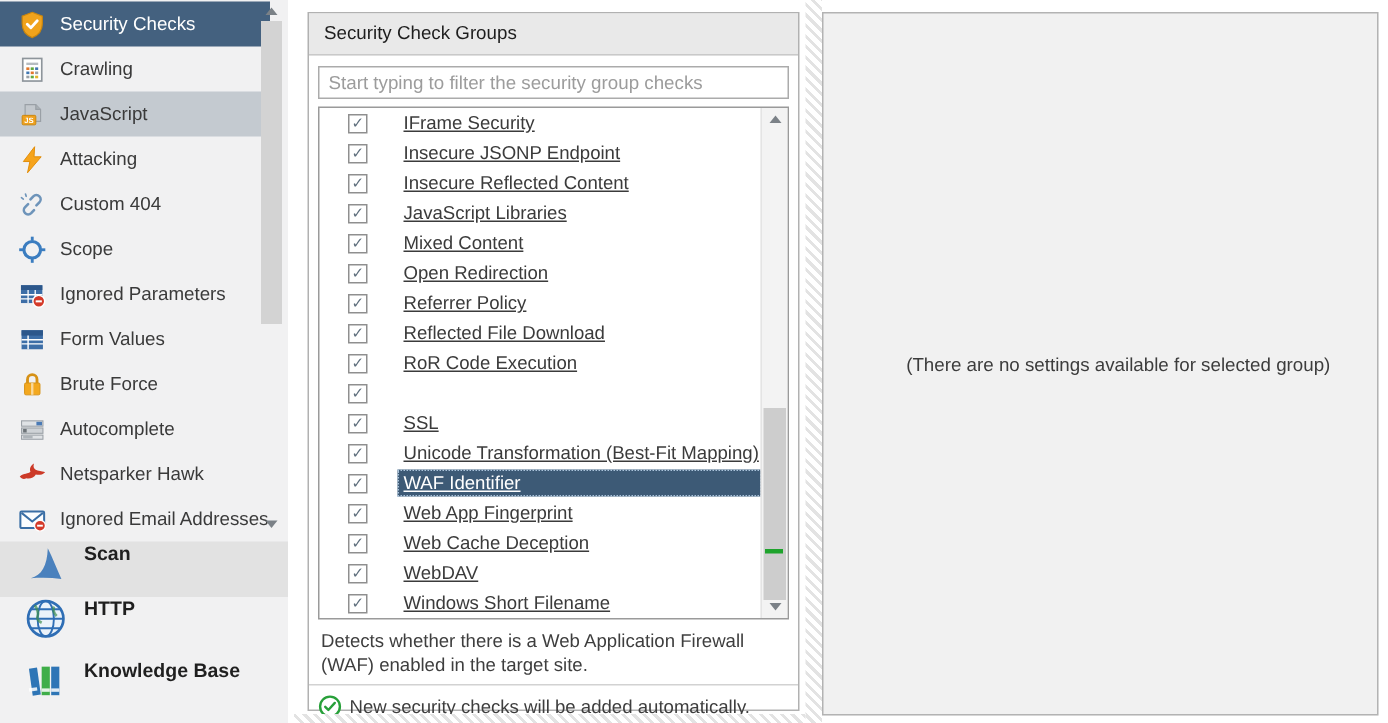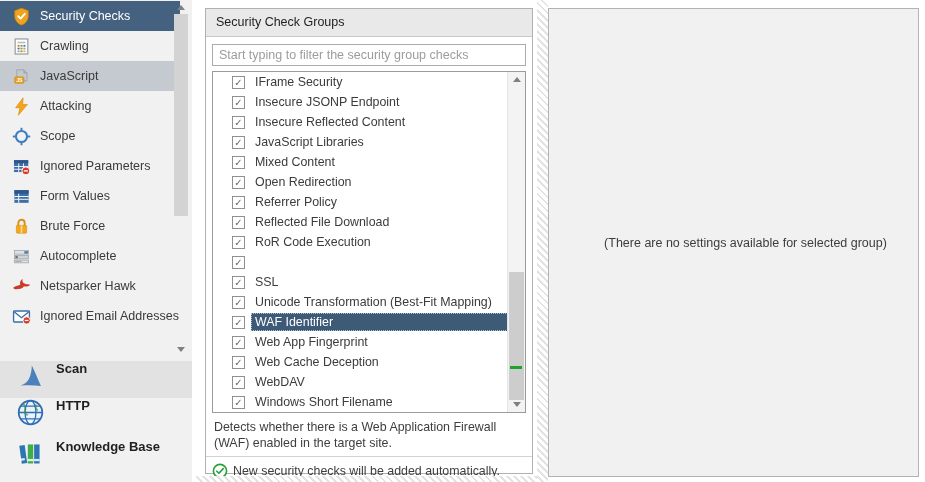--- a/index.html
+++ b/index.html
@@ -45,21 +45,21 @@
     border:1px solid #ababab;padding:0 6px;font-size:12.5px;color:#333;
     font-family:"Liberation Sans","DejaVu Sans",sans-serif;outline:none;}
   .filter::placeholder{color:#9c9c9c;}
 
   .listbox{position:relative;box-sizing:border-box;width:314px;height:342px;margin:0 6px;
     border:1px solid #9a9a9a;background:#ffffff;overflow:hidden;}
   .rows{position:absolute;left:0;top:0;right:17px;}
   .row{display:flex;align-items:center;height:20px;padding-left:19px;}
   .cb{width:13px;height:13px;box-sizing:border-box;border:1px solid #8f8f8f;background:#fff;
     display:flex;align-items:center;justify-content:center;font-size:10px;color:#5e6e7c;flex:0 0 13px;}
-  .lab{flex:1;margin-left:6px;padding:2px 4px;font-size:12.4px;color:#3b3b3b;white-space:nowrap;overflow:hidden;}
+  .lab{flex:1;margin-left:20px;padding:2px 4px;font-size:12.4px;color:#3b3b3b;white-space:nowrap;overflow:hidden;text-decoration:underline;}
   .row.selected .lab{background:#3d5a76;color:#ffffff;outline:1px dotted #a9c2da;outline-offset:-1px;}
 
   .list-scrollbar{position:absolute;right:0;top:0;width:17px;height:340px;background:#f3f3f3;border-left:1px solid #e4e4e4;}
   .ls-arrow{position:absolute;left:0;width:17px;height:15px;display:flex;align-items:center;justify-content:center;}
   .ls-arrow.up{top:0;}
   .ls-arrow.down{bottom:0;}
   .ls-thumb{position:absolute;left:1px;top:200px;width:15px;height:128px;background:#cdcdcd;}
   .green-marker{position:absolute;left:2px;top:294px;width:12px;height:3px;background:#1ea32c;}
 
   .desc{padding:6px 8px 5px 8px;font-size:12.4px;line-height:16px;color:#3e3e3e;}
@@ -124,20 +124,30 @@
         <div class="side-item">
           <span class="icon">
             <svg viewBox="0 0 24 24">
               <path d="M14 1 4.5 13.5 H10 L8 23 19.5 9.5 H13.5 Z" fill="#f6a41c" stroke="#e08b05" stroke-width="0.8" stroke-linejoin="round"></path>
             </svg>
           </span>
           <span class="side-label">Attacking</span>
         </div>
         <div class="side-item">
           <span class="icon">
+            <svg viewBox="0 0 24 24" fill="none" stroke="#6e94ba" stroke-width="2.2" stroke-linecap="round">
+              <path d="M8.5 11.5 6 14 a3.6 3.6 0 0 0 5.1 5.1 L13.5 16.5"></path>
+              <path d="M15.5 12.5 18 10 a3.6 3.6 0 0 0 -5.1 -5.1 L10.5 7.5"></path>
+              <path d="M4.5 7.2 2.9 6 M6.9 4.9 6.3 3" stroke-width="1.4"></path>
+            </svg>
+          </span>
+          <span class="side-label">Custom 404</span>
+        </div>
+        <div class="side-item">
+          <span class="icon">
             <svg viewBox="0 0 24 24">
               <circle cx="12" cy="12" r="7" fill="none" stroke="#3b7dc0" stroke-width="2.6"></circle>
               <rect x="10.8" y="1" width="2.4" height="3.2" fill="#3b7dc0"></rect>
               <rect x="10.8" y="19.8" width="2.4" height="3.2" fill="#3b7dc0"></rect>
               <rect x="1" y="10.8" width="3.2" height="2.4" fill="#3b7dc0"></rect>
               <rect x="19.8" y="10.8" width="3.2" height="2.4" fill="#3b7dc0"></rect>
             </svg>
           </span>
           <span class="side-label">Scope</span>
         </div>

